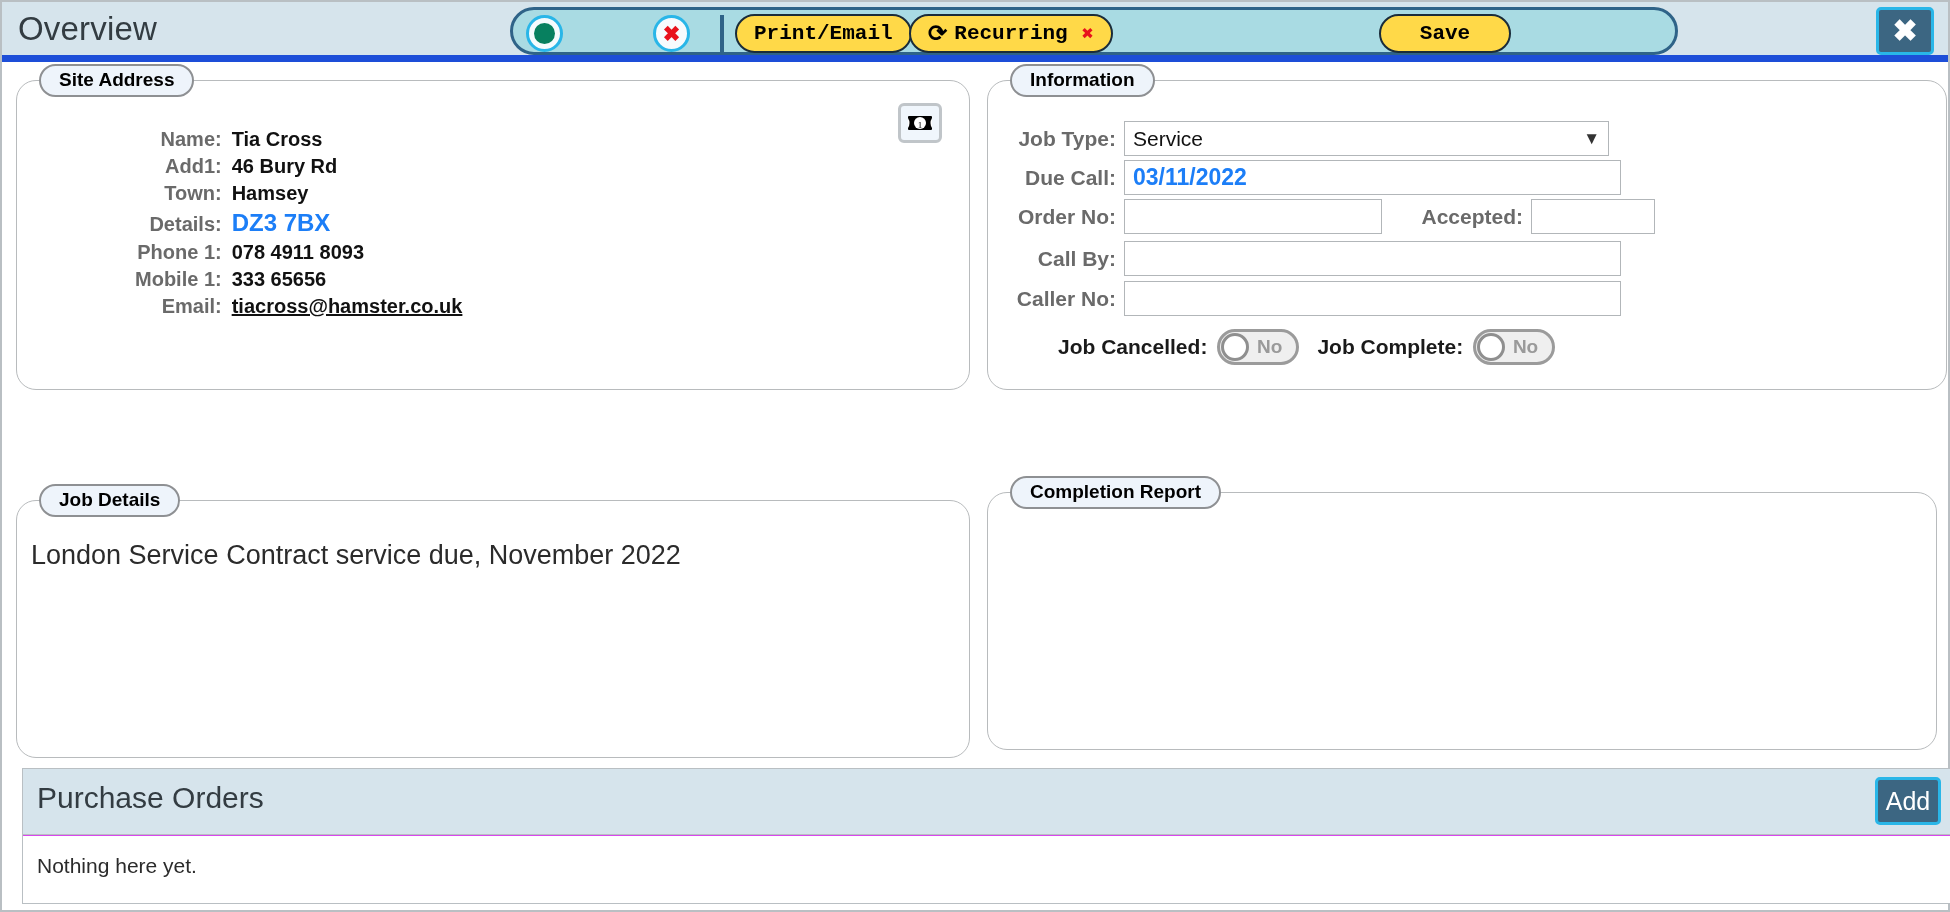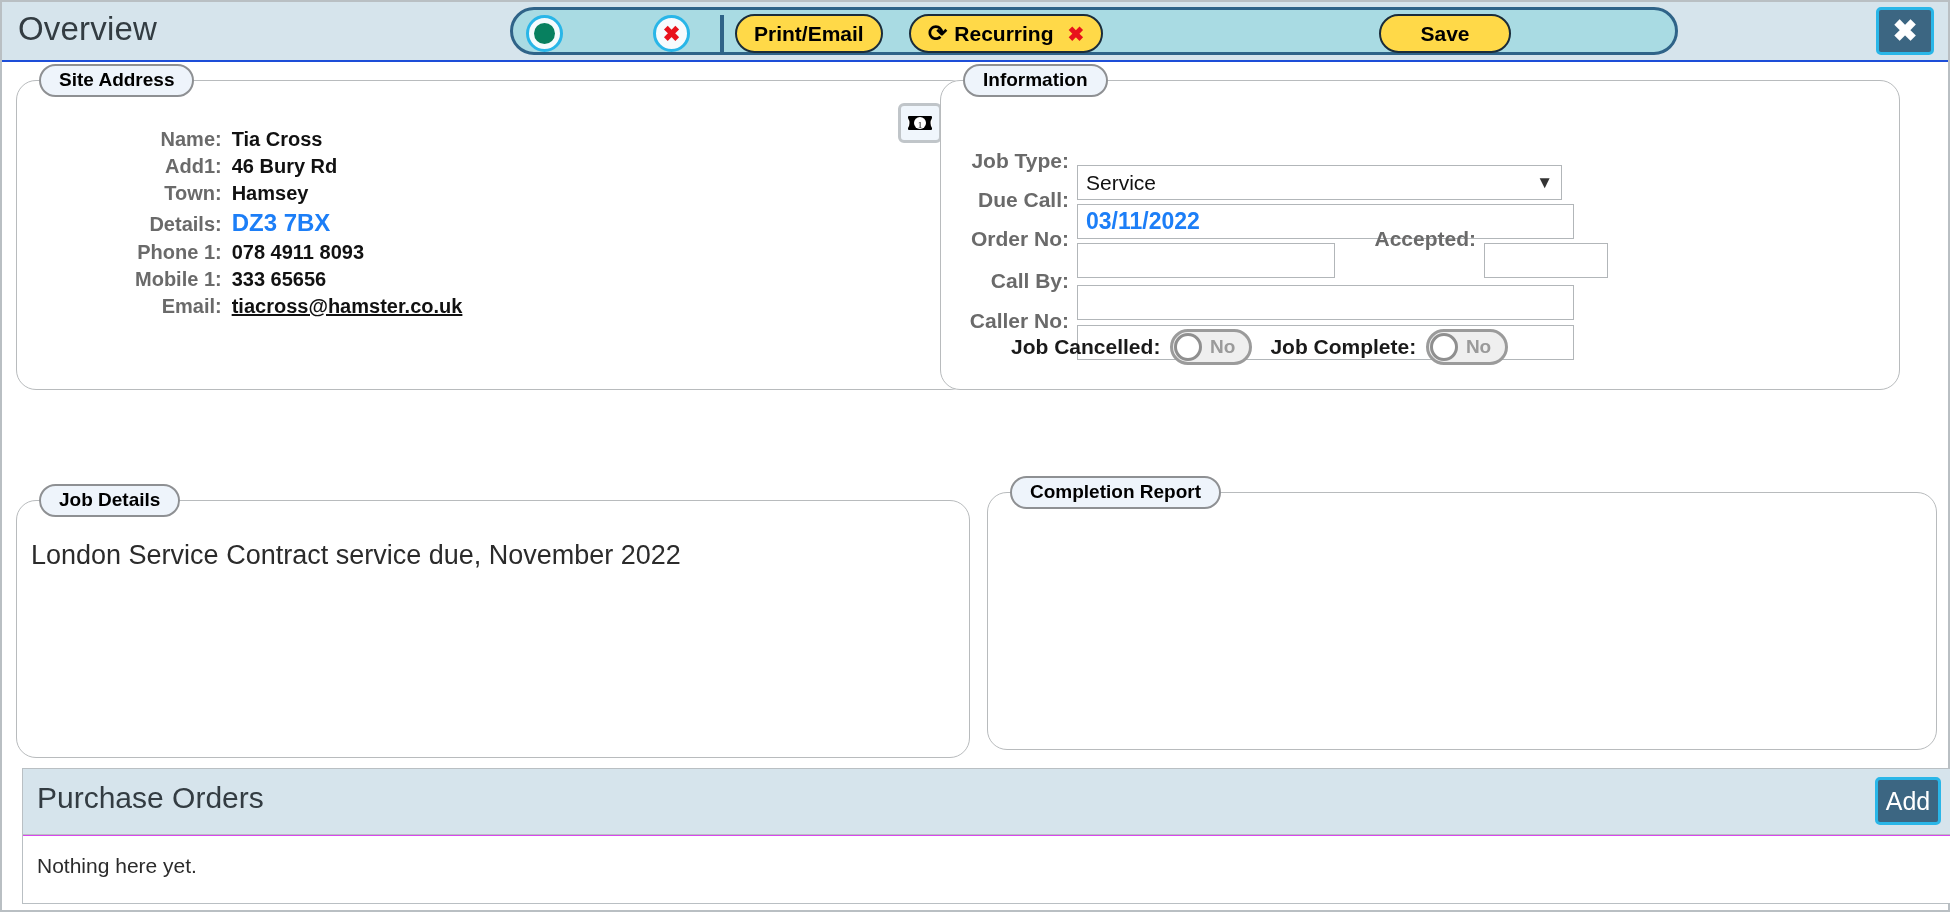--- a/index.html
+++ b/index.html
@@ -15,21 +15,21 @@
     width: 1950px; height: 912px;
     background: #ffffff;
     border: 2px solid #b9bfc3;
   }
 
   
   .header {
     position: absolute; left: 0; top: 0;
     width: 1946px; height: 60px;
     background: #d6e4ec;
-    border-bottom: 2px solid #1d4ed8;
+    border-bottom: 7px solid #1d4ed8;
   }
   .header-title {
     position: absolute; left: 16px; top: 8px;
     font-size: 33px; color: #333c42; letter-spacing: .2px;
   }
   .toolbar {
     position: absolute; left: 508px; top: 5px;
     width: 1168px; height: 48px;
     border: 3px solid #2f6388;
     border-radius: 26px;
@@ -56,21 +56,21 @@
   .tool-sep {
     position: absolute; left: 207px; top: 5px;
     width: 4px; height: 38px; background: #2f6388;
   }
   .pill {
     position: absolute; top: 4px; height: 39px;
     background: #ffd948; border: 2px solid #1a2c3a;
     border-radius: 20px;
     display: flex; align-items: center; justify-content: center;
     font-weight: bold; font-size: 21px; color: #000;
-    padding: 0 17px; white-space: nowrap;
+    padding: 0 17px; white-space: nowrap; font-family: Liberation Mono, monospace;
   }
   .pill-print { left: 222px; }
   .pill-recurring { left: 396px; }
   .pill-recurring .recur-ico { font-size: 23px; margin-right: 7px; font-weight: bold; }
   .pill-recurring .recur-x { color: #e8121c; margin-left: 14px; font-size: 20px; }
   .pill-save {
     left: 866px; width: 132px; justify-content: center;
   }
   .close-btn {
     position: absolute; right: 14px; top: 5px;
@@ -92,21 +92,21 @@
     position: absolute; top: -17px; left: 22px;
     background: #eef4fb;
     border: 2px solid #8e9093;
     border-radius: 17px;
     padding: 3px 18px 4px 18px;
     font-size: 19px; font-weight: bold; color: #000;
     white-space: nowrap;
   }
 
   #site-address { left: 14px; top: 78px; width: 954px; height: 310px; }
-  #information  { left: 938px; top: 78px; width: 960px; height: 310px; }
+  #information  { left: 985px; top: 78px; width: 960px; height: 310px; }
   #job-details  { left: 14px; top: 490px; width: 954px; height: 258px; margin-top: 8px; }
   #completion   { left: 985px; top: 490px; width: 950px; height: 258px; }
 
   
   .addr-table {
     position: absolute; left: 118px; top: 45px;
     border-collapse: collapse;
   }
   .addr-table td {
     font-size: 20px; font-weight: bold;
@@ -126,21 +126,21 @@
 
   
   .info-row { position: absolute; display: flex; align-items: center; }
   .info-label {
     font-size: 21px; font-weight: bold; color: #6a6a6a;
     text-align: right; white-space: nowrap;
   }
   .field {
     border: 1px solid #b2b6b9; background: #ffffff;
     height: 35px; font-size: 21px; color: #111;
-    padding: 0 8px; display: flex; align-items: center; margin-top: 44px;
+    padding: 0 8px; display: flex; align-items: center;
   }
   .field.select { justify-content: space-between; }
   .field.date { color: #1c7ef7; font-weight: bold; font-size: 23px; }
   .chev { color: #333; font-size: 17px; }
 
   .toggle-row { position: absolute; left: 70px; top: 248px; display: flex; align-items: center; }
   .toggle-label { font-size: 21px; font-weight: bold; color: #1a1a1a; white-space: nowrap; }
   .toggle {
     width: 82px; height: 36px; border-radius: 18px;
     background: #efefef; border: 3px solid #9b9b9b;

